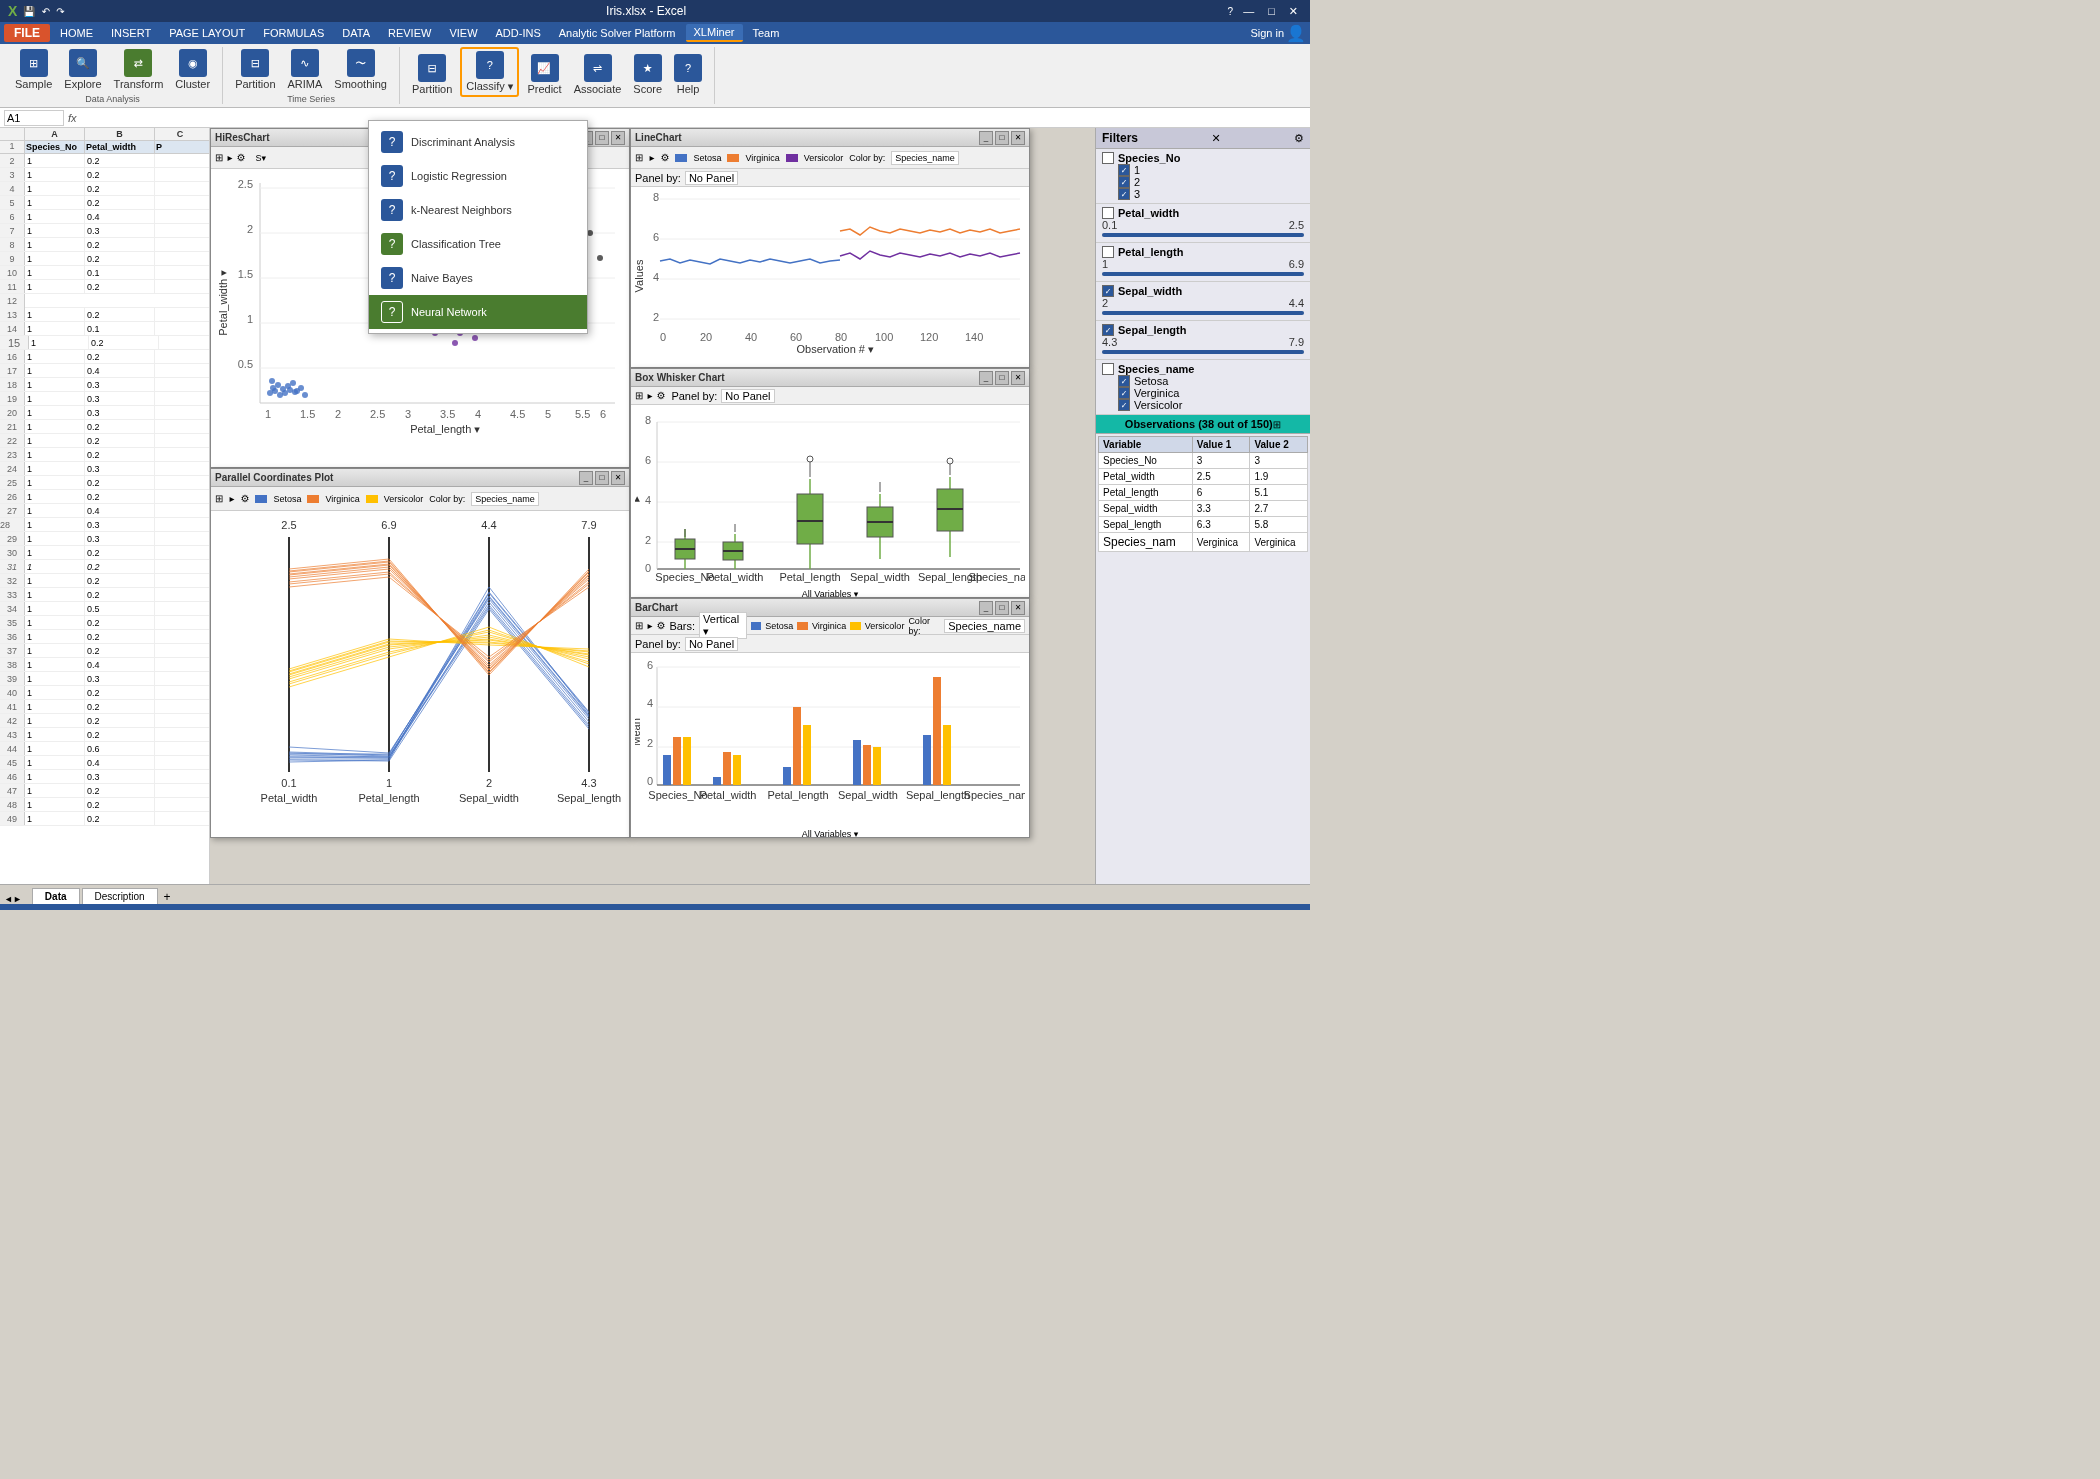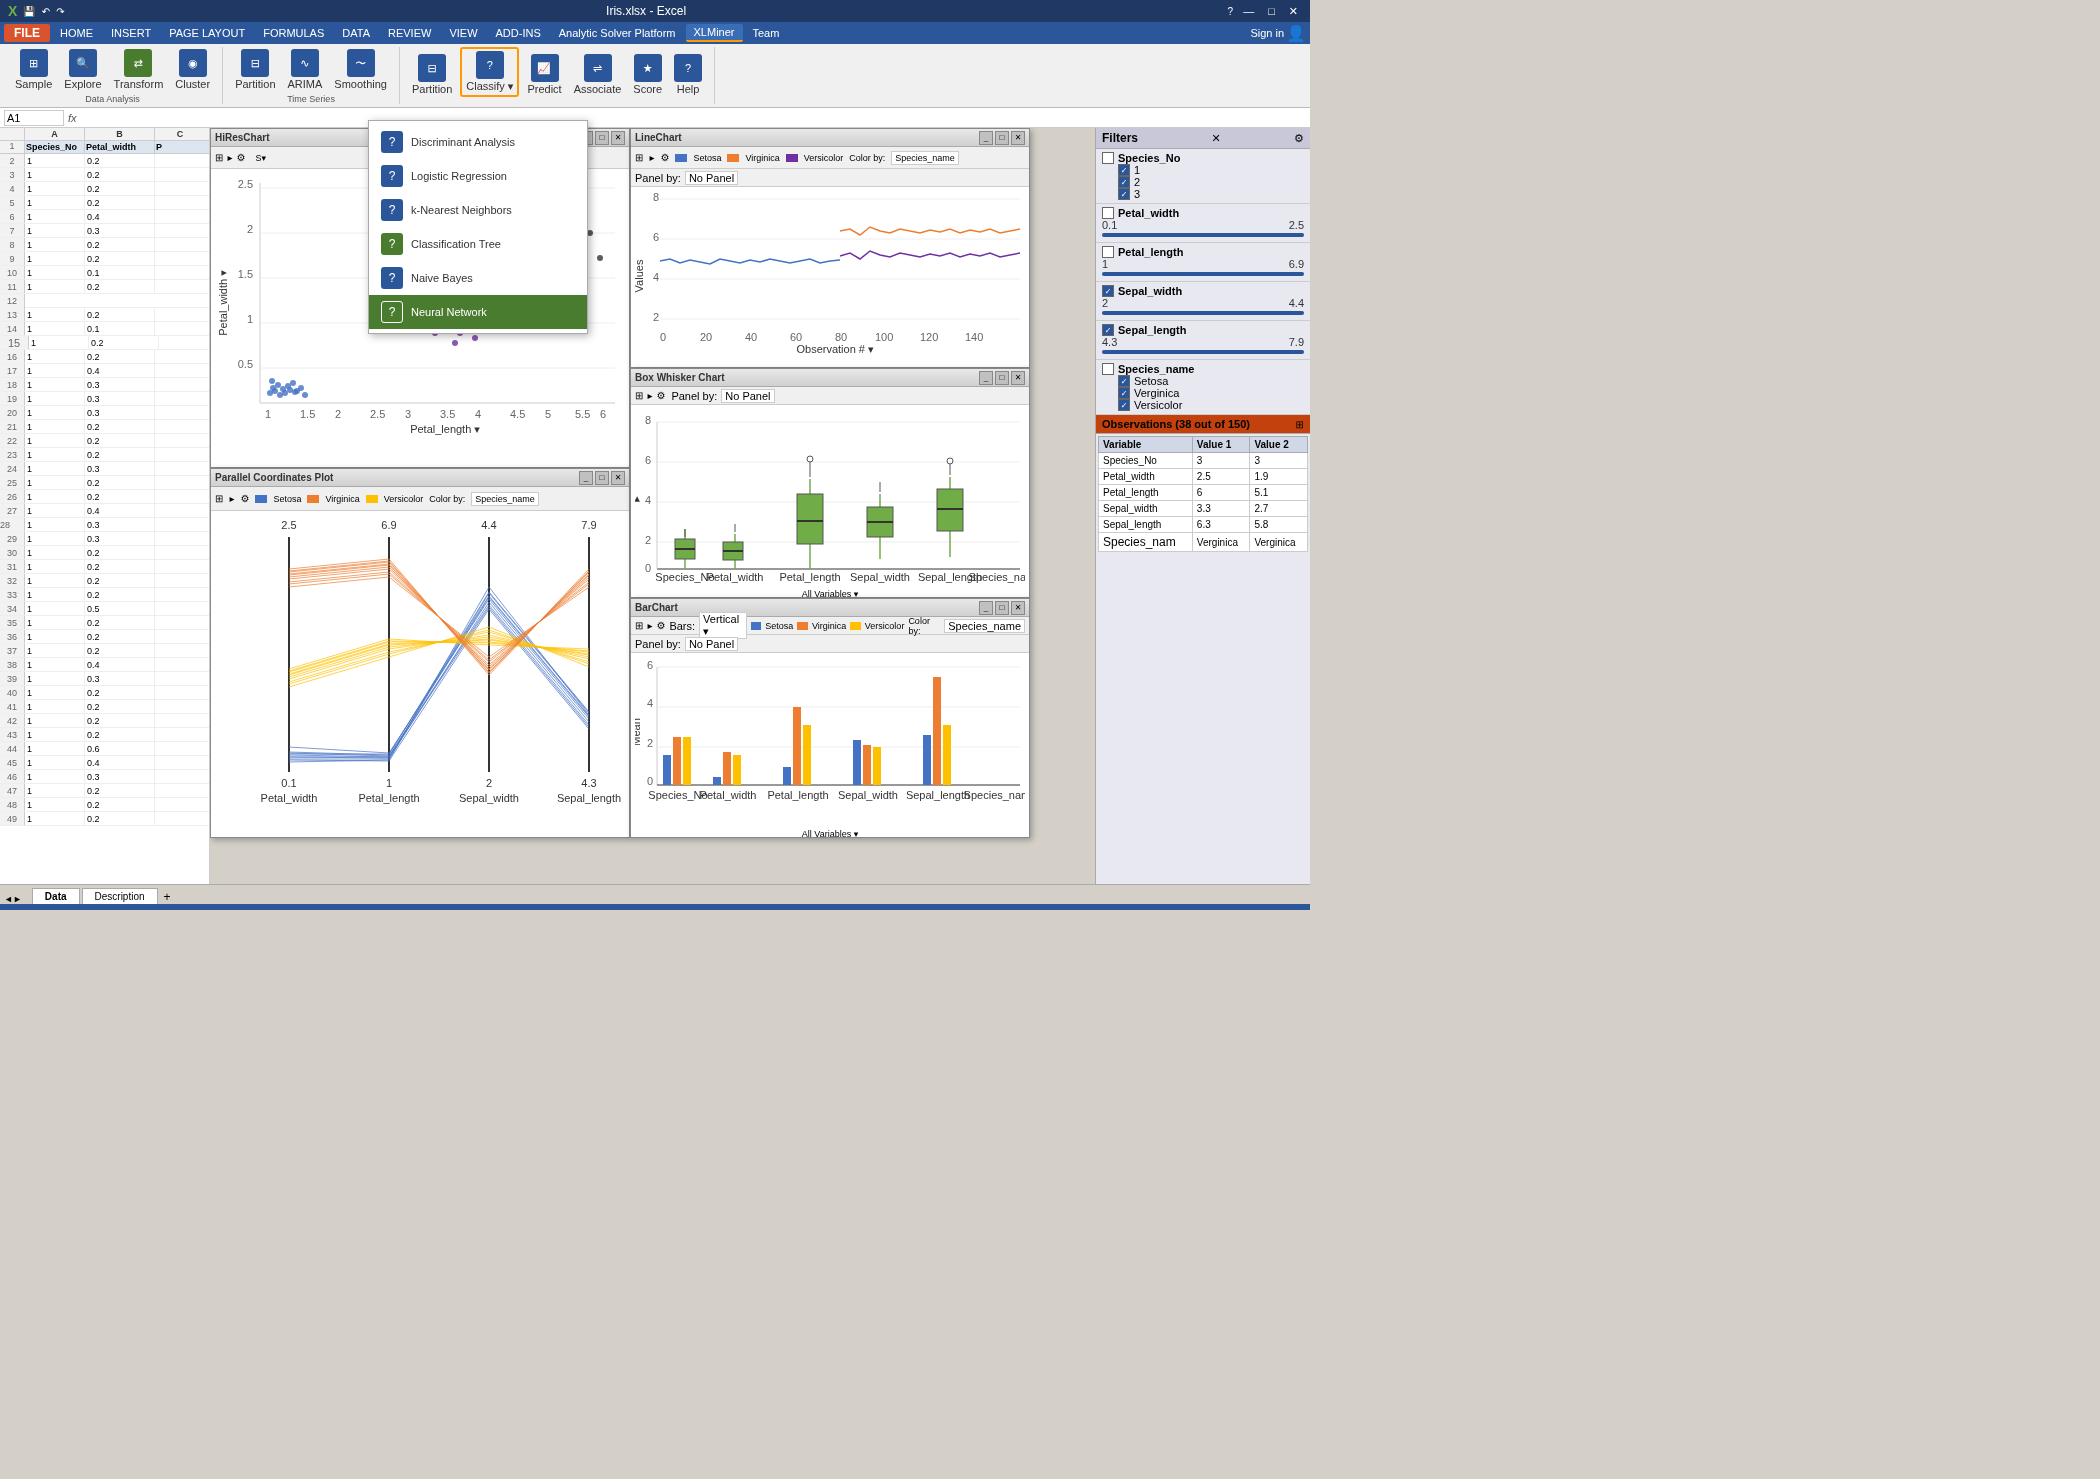--- a/index.html
+++ b/index.html
@@ -384,21 +384,21 @@
       <div style="width:60px;border-right:1px solid #eee;font-size:9px;padding:0 2px;line-height:14px;overflow:hidden;">1</div>
       <div style="width:70px;border-right:1px solid #eee;font-size:9px;padding:0 2px;line-height:14px;overflow:hidden;">0.3</div>
       <div style="width:50px;font-size:9px;padding:0 2px;line-height:14px;"></div>
     </div>
         <div style="display: flex; border-bottom: 1px solid rgb(238, 238, 238); height: 14px;">
       <div style="width:25px;background:#f2f2f2;border-right:1px solid #ccc;text-align:center;font-size:9px;color:#666;line-height:14px;">30</div>
       <div style="width:60px;border-right:1px solid #eee;font-size:9px;padding:0 2px;line-height:14px;overflow:hidden;">1</div>
       <div style="width:70px;border-right:1px solid #eee;font-size:9px;padding:0 2px;line-height:14px;overflow:hidden;">0.2</div>
       <div style="width:50px;font-size:9px;padding:0 2px;line-height:14px;"></div>
     </div>
-        <div style="display: flex; border-bottom: 1px solid rgb(238, 238, 238); height: 14px;">
+        <div style="display: flex; border-bottom: 1px solid rgb(238, 238, 238); height: 14px; font-style: italic;">
       <div style="width:25px;background:#f2f2f2;border-right:1px solid #ccc;text-align:center;font-size:9px;color:#666;line-height:14px;">31</div>
       <div style="width:60px;border-right:1px solid #eee;font-size:9px;padding:0 2px;line-height:14px;overflow:hidden;">1</div>
       <div style="width:70px;border-right:1px solid #eee;font-size:9px;padding:0 2px;line-height:14px;overflow:hidden;">0.2</div>
       <div style="width:50px;font-size:9px;padding:0 2px;line-height:14px;"></div>
     </div>
         <div style="display: flex; border-bottom: 1px solid rgb(238, 238, 238); height: 14px;">
       <div style="width:25px;background:#f2f2f2;border-right:1px solid #ccc;text-align:center;font-size:9px;color:#666;line-height:14px;">32</div>
       <div style="width:60px;border-right:1px solid #eee;font-size:9px;padding:0 2px;line-height:14px;overflow:hidden;">1</div>
       <div style="width:70px;border-right:1px solid #eee;font-size:9px;padding:0 2px;line-height:14px;overflow:hidden;">0.2</div>
       <div style="width:50px;font-size:9px;padding:0 2px;line-height:14px;"></div>
@@ -998,21 +998,21 @@
           <span>Verginica</span>
         </div>
         <div class="checkbox-row">
           <div class="cb checked" style="width:12px;height:12px;border:1px solid #666;background:#2b579a;color:white;display:inline-flex;align-items:center;justify-content:center;font-size:8px;">✓</div>
           <span>Versicolor</span>
         </div>
       </div>
     </div>
 
     <div id="observations-panel" style="background:#e8e8f0;overflow:hidden;">
-      <div id="obs-header" style="background:#c2410c;padding:3px 6px;display:flex;justify-content:space-between;align-items:center;border-bottom:1px solid #aaa;">
+      <div id="obs-header" style="background:#14b8a6;padding:3px 6px;display:flex;justify-content:center;align-items:center;border-bottom:1px solid #aaa;">
         <span class="obs-title">Observations (38 out of 150)</span>
         <span style="font-size:10px;">⊞</span>
       </div>
       <div style="padding:2px;">
         <table class="obs-table" style="width:100%;border-collapse:collapse;font-size:10px;">
           <thead>
             <tr>
               <th style="background:#d0d8e8;border:1px solid #aaa;padding:2px 4px;font-size:10px;">Variable</th>
               <th style="background:#d0d8e8;border:1px solid #aaa;padding:2px 4px;font-size:10px;">Value 1</th>
               <th style="background:#d0d8e8;border:1px solid #aaa;padding:2px 4px;font-size:10px;">Value 2</th>

